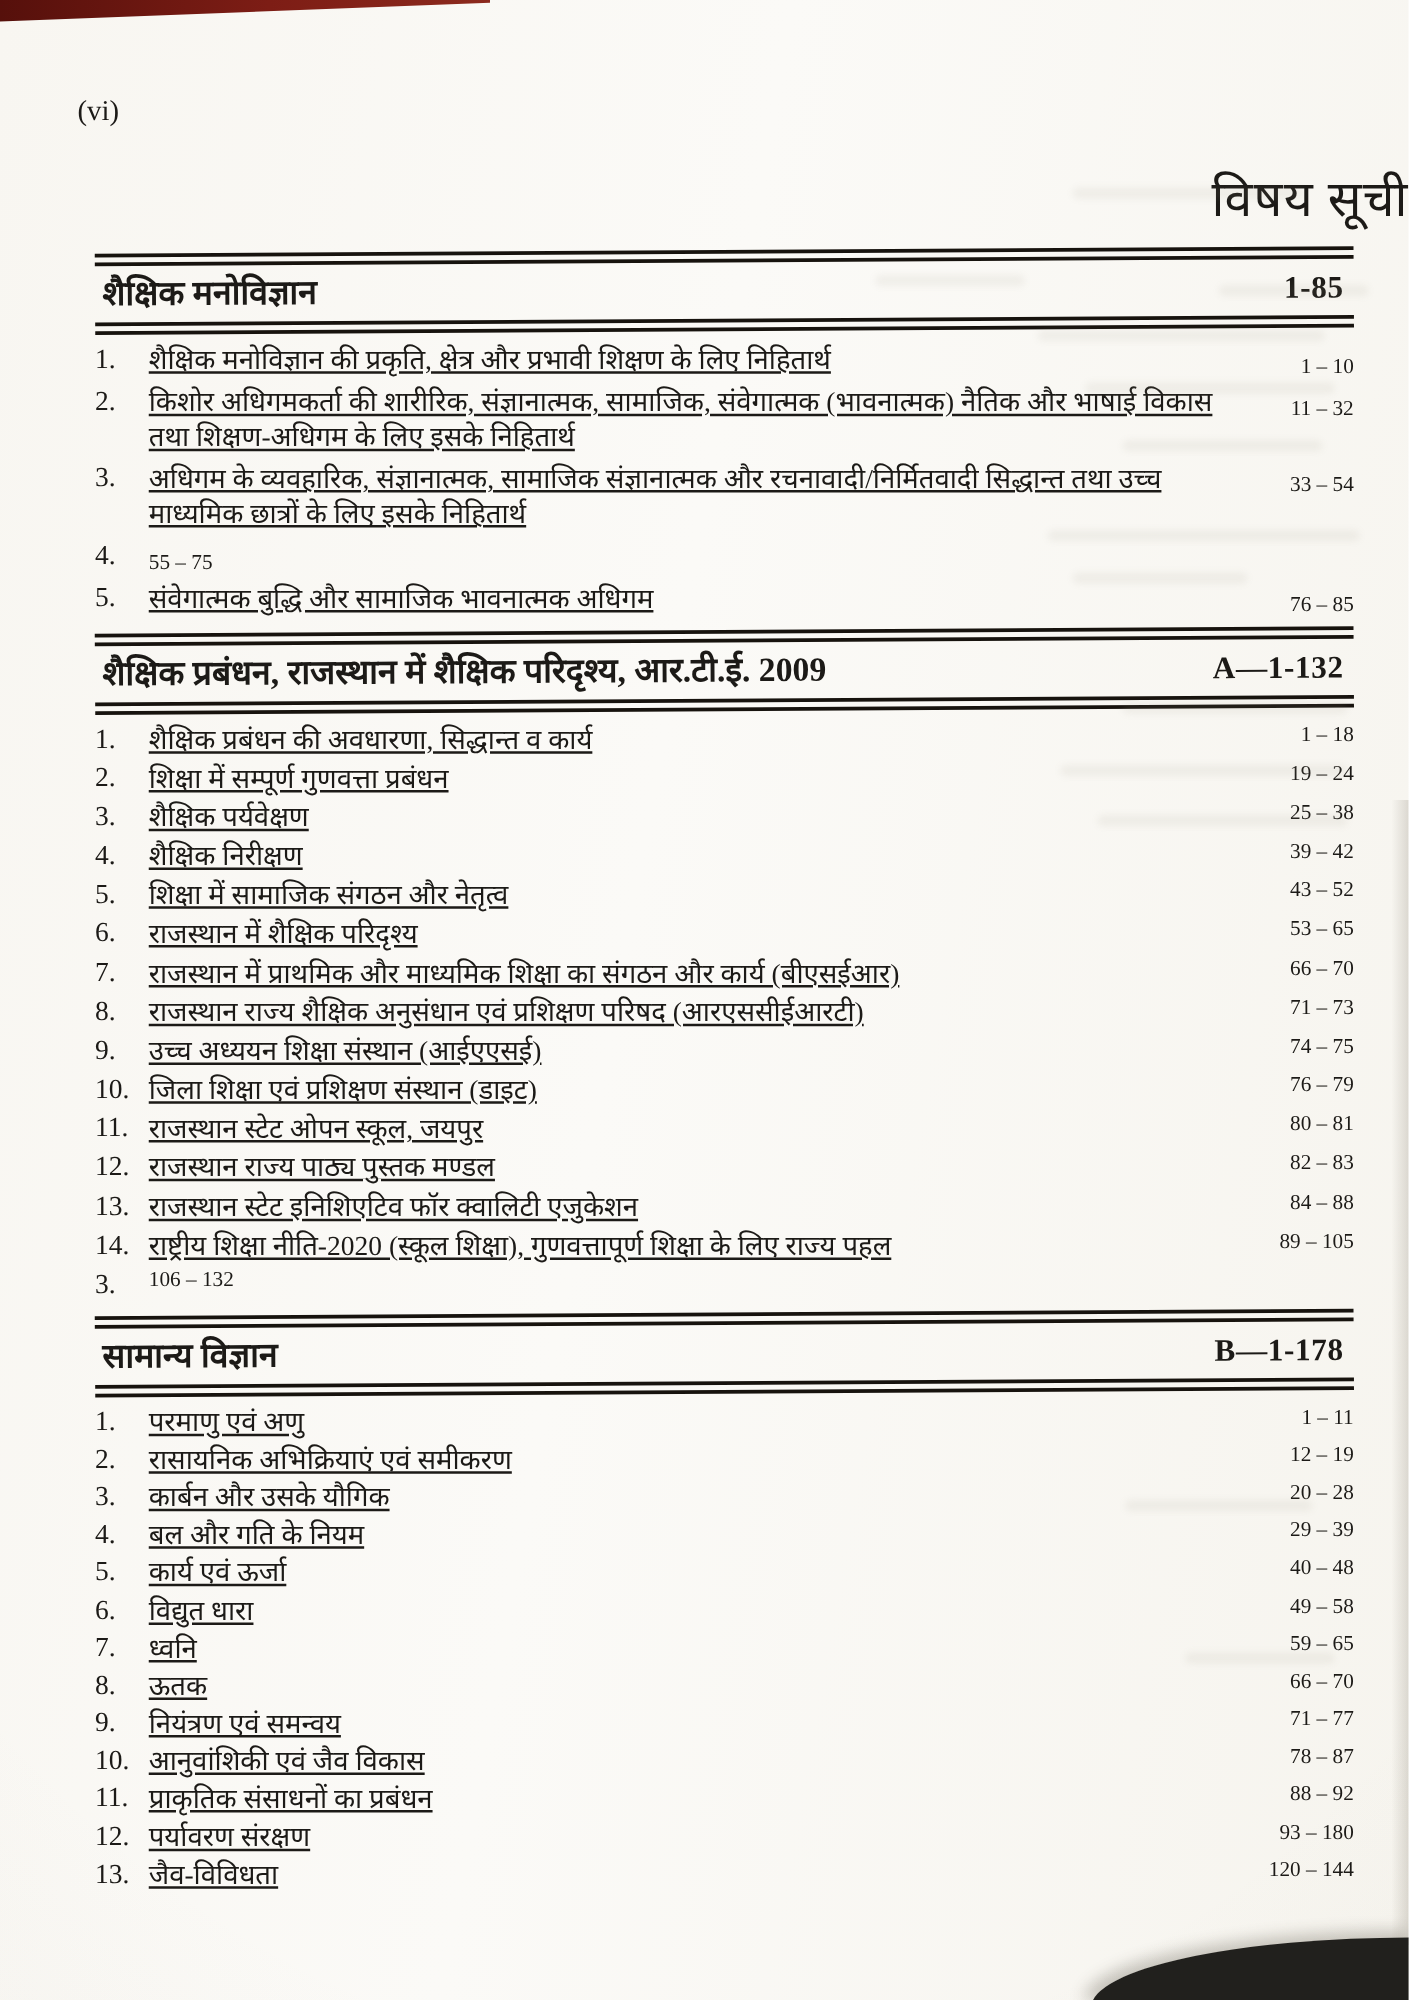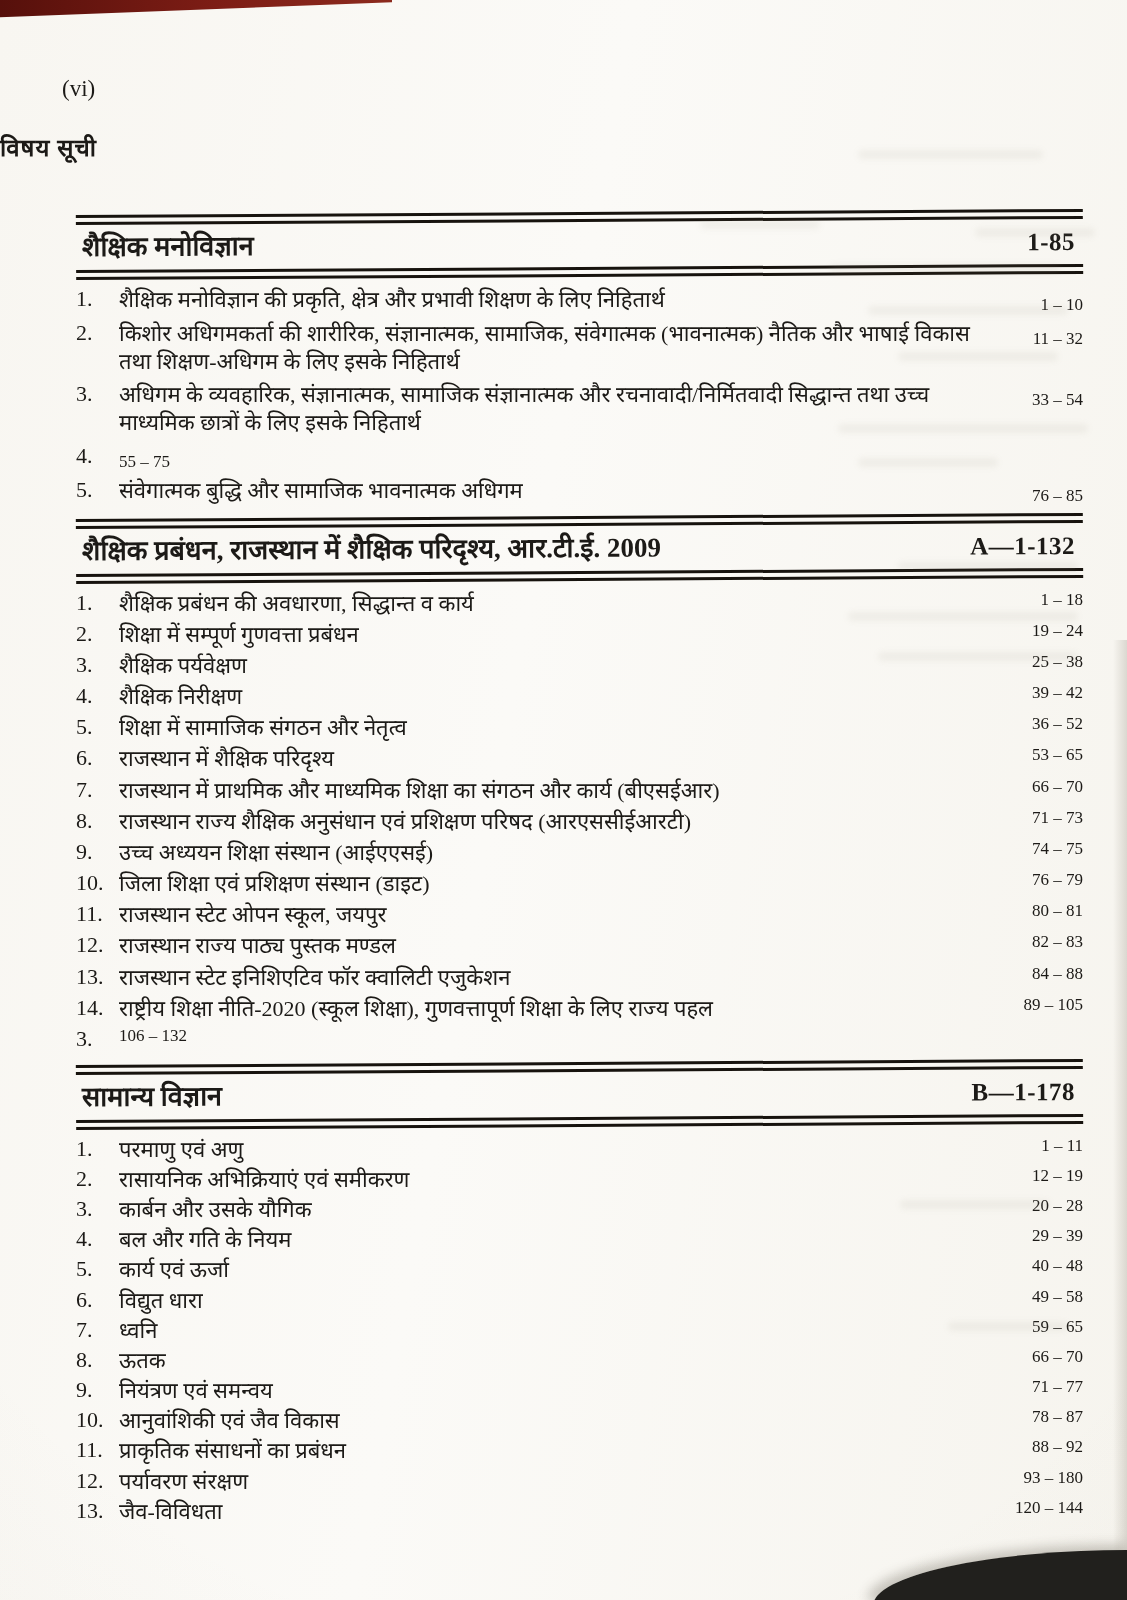--- a/index.html
+++ b/index.html
@@ -32,38 +32,38 @@
     background:linear-gradient(to right, rgba(0,0,0,0), rgba(92,82,64,0.18));
   }
   .smudge {
     position:absolute; height:9px; border-radius:5px;
     background:#97917f; opacity:0.10; filter:blur(3px);
   }
 
   .folio { position:absolute; left:62px; top:76px; font-size:23px; }
   .title {
     position:absolute; top:130px; left:0; width:100%; margin:0;
-    text-align:left; font-size:24px; font-weight:bold; letter-spacing:1px;
-  }
-
-  .toc { position:absolute; left:76px; top:212px; width:1007px; }
+    text-align:right; font-size:40px; font-weight:normal; letter-spacing:1px;
+  }
+
+  .toc { position:absolute; left:76px; top:200px; width:1007px; }
 
   .sec-head {
     display:flex; justify-content:space-between; align-items:baseline;
     border-top:10px double #17130e; border-bottom:10px double #17130e;
     padding:2px 8px 6px 6px;
     transform:rotate(-0.35deg);
   }
   .sec-title { font-size:27px; font-weight:bold; }
   .sec-range { font-size:25px; font-weight:bold; letter-spacing:0.5px; white-space:nowrap;text-align:right; }
 
   .items { list-style:none; margin:9px 0 10px; padding:0; }
   .item { display:flex; align-items:flex-start; }
   .num { flex:0 0 43px; font-size:22px; }
-  .txt { flex:1 1 auto; font-size:22px; line-height:1.28; padding-right:26px; }
+  .txt { flex:1 1 auto; font-size:22px; line-height:1.28; padding-right:26px;text-decoration:underline; }
   .pg  { flex:0 0 auto; font-size:17px; white-space:nowrap; }
 
   .sec-1 .item { margin-bottom:5px; }
   .sec-1 .pg   { margin-top:9px; }
   .sec-2 .item { margin-bottom:3px; }
   .sec-3 .item { margin-bottom:2px; }
 </style>
 </head>
 <body>
 
@@ -138,21 +138,21 @@
 
   <li class="item">
     <span class="num">4.</span>
     <span class="txt">शैक्षिक निरीक्षण</span>
     <span class="pg">39 – 42</span>
   </li>
 
   <li class="item">
     <span class="num">5.</span>
     <span class="txt">शिक्षा में सामाजिक संगठन और नेतृत्व</span>
-    <span class="pg">36 – 52</span>
+    <span class="pg">43 – 52</span>
   </li>
 
   <li class="item">
     <span class="num">6.</span>
     <span class="txt">राजस्थान में शैक्षिक परिदृश्य</span>
     <span class="pg">53 – 65</span>
   </li>
 
   <li class="item">
     <span class="num">7.</span>

